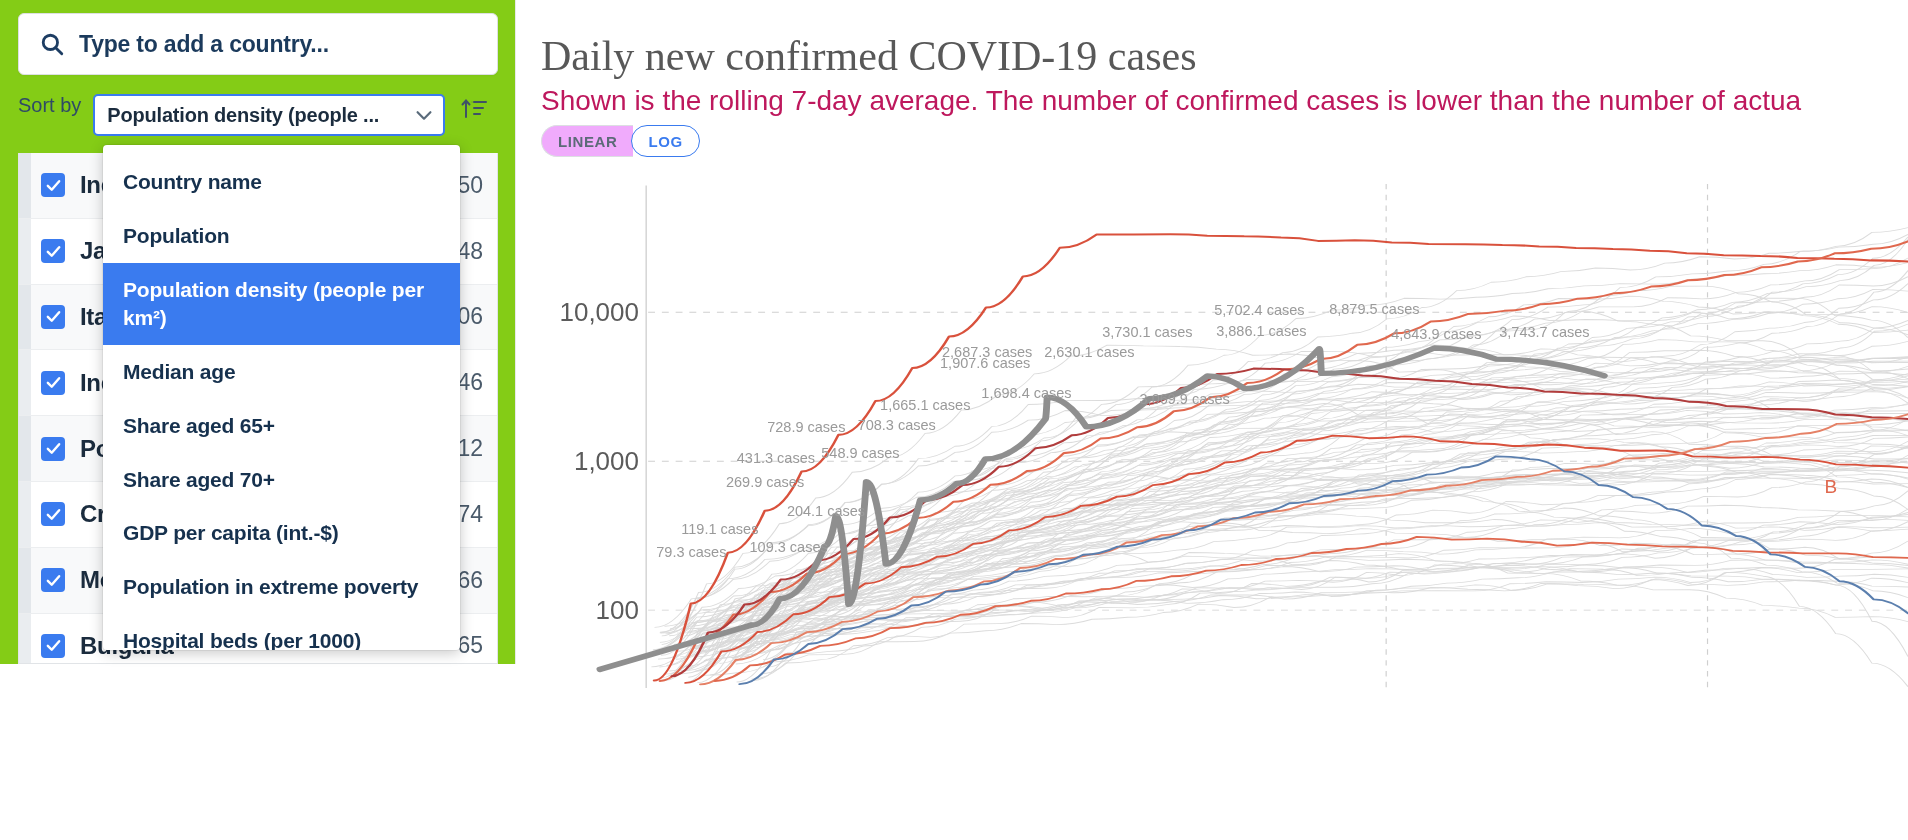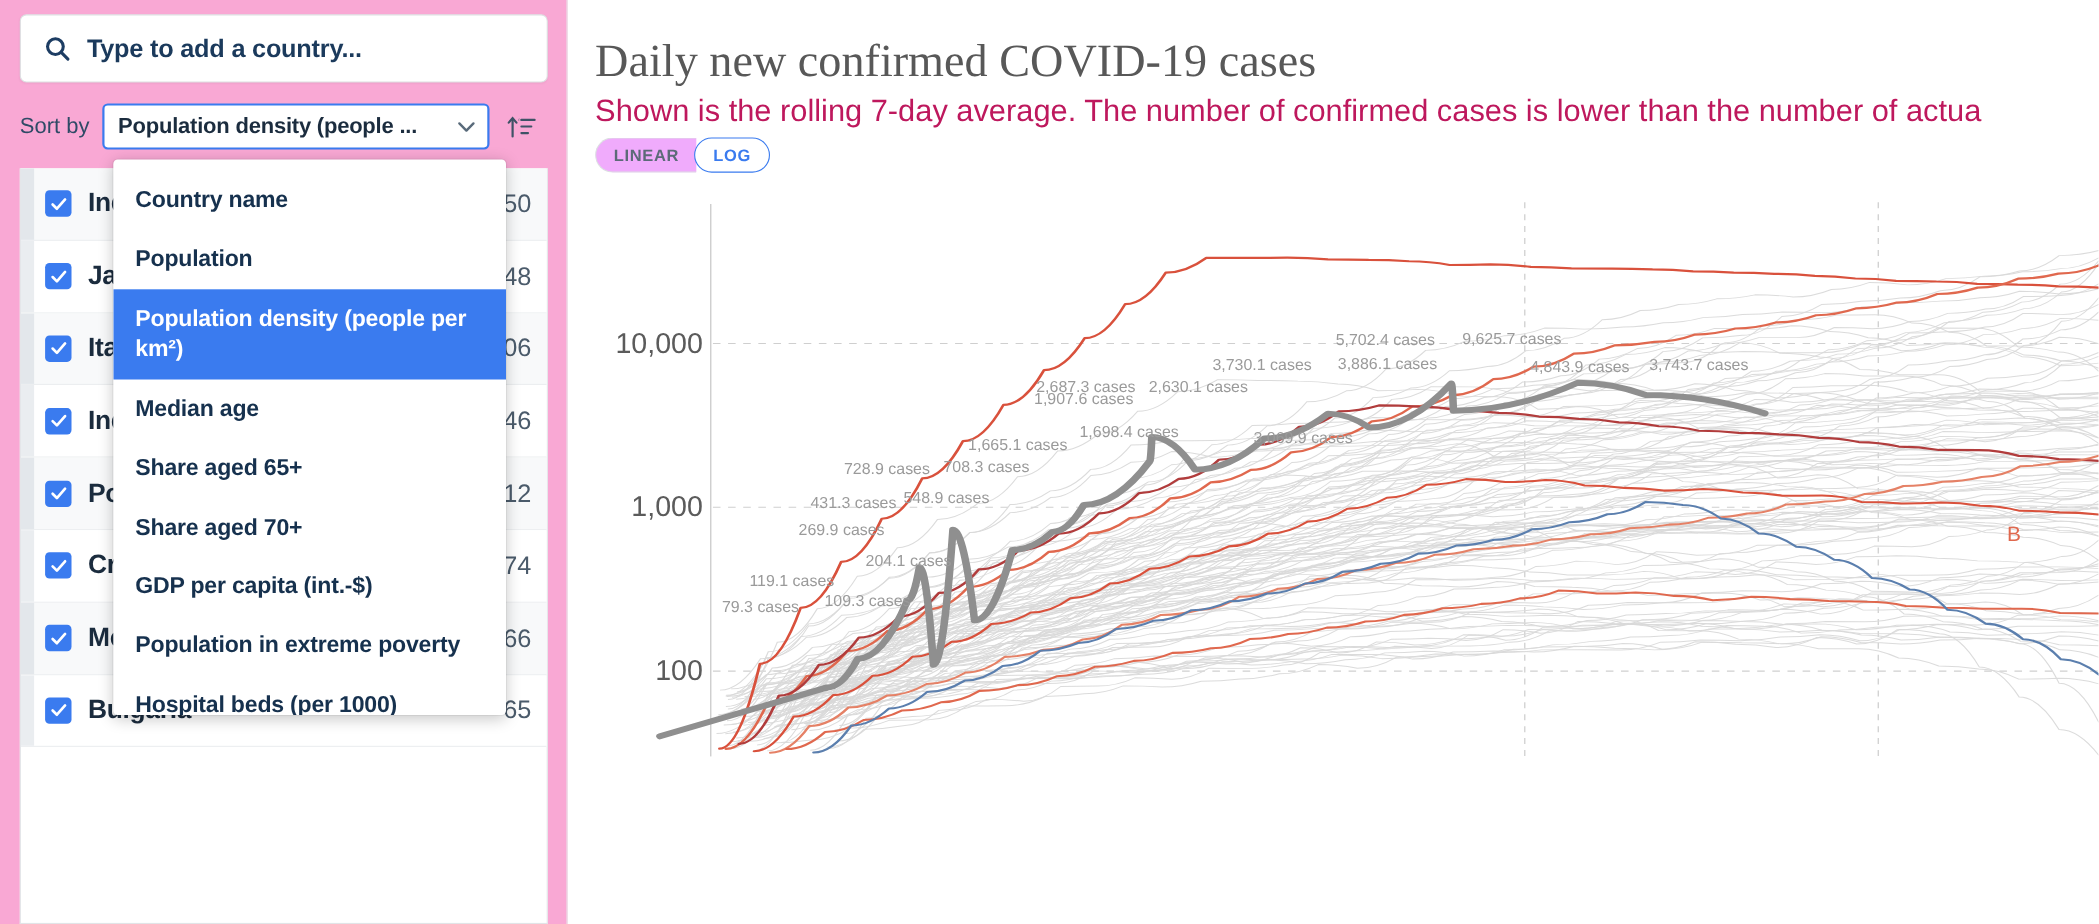--- a/index.html
+++ b/index.html
@@ -7,22 +7,22 @@
     width: 1908px; height: 840px;
     overflow: hidden;
     background: #ffffff;
     font-family: "Liberation Sans", sans-serif;
   }
   #app { position: relative; width: 1908px; height: 840px; background:#fff; }
 
   
   .sidebar {
     position: absolute; left: 0; top: 0;
-    width: 516px; height: 840px;
-    background: #f9a8d4;
+    width: 516px; height: 664px;
+    background: #84cc16;
     border-right: 1px solid #e7e9ea;
   }
   .search-box {
     position: absolute; left: 18px; top: 13px;
     width: 480px; height: 62px;
     background: #ffffff;
     border: 1px solid #dde0e2;
     border-radius: 6px;
     box-shadow: 0 1px 2px rgba(0,0,0,0.04);
     display: flex; align-items: center;
@@ -32,21 +32,21 @@
   .search-placeholder {
     margin-left: 14px;
     font-size: 23px; font-weight: 700; color: #1b3a5c;
     letter-spacing: -0.2px;
     white-space: nowrap;
   }
 
   .sortrow {
     position: absolute; left: 18px; top: 94px;
     width: 480px; height: 42px;
-    display: flex; align-items: center;
+    display: flex; align-items: flex-start;
   }
   .sortby-label {
     font-size: 20px; color: #2f4a66; font-weight: 400;
     margin-right: 12px; white-space: nowrap;
   }
   .select-control {
     position: relative;
     width: 352px; height: 42px;
     background: #fff;
     border: 2px solid #3a7bef;
@@ -472,20 +472,20 @@
         <div class="dlabel" style="left: 19.4105%; top: 49.5522%;">728.9 cases</div>
         <div class="dlabel" style="left: 28.1093%; top: 45.3731%;">1,665.1 cases</div>
         <div class="dlabel" style="left: 35.514%; top: 42.9851%;">1,698.4 cases</div>
         <div class="dlabel" style="left: 32.4946%; top: 37.3134%;">1,907.6 cases</div>
         <div class="dlabel" style="left: 32.6384%; top: 35.2239%;">2,687.3 cases</div>
         <div class="dlabel" style="left: 40.115%; top: 35.2239%;">2,630.1 cases</div>
         <div class="dlabel" style="left: 47.0884%; top: 36.8657%; margin-top: 38px;">3,069.9 cases</div>
         <div class="dlabel" style="left: 44.3566%; top: 31.194%;">3,730.1 cases</div>
         <div class="dlabel" style="left: 52.6959%; top: 31.0448%;">3,886.1 cases</div>
         <div class="dlabel" style="left: 52.5521%; top: 27.0149%;">5,702.4 cases</div>
-        <div class="dlabel" style="left: 60.9633%; top: 26.8657%;">9,625.7 cases</div>
+        <div class="dlabel" style="left: 60.9633%; top: 26.8657%;">8,879.5 cases</div>
         <div class="dlabel" style="left: 65.4925%; top: 31.6418%;">4,843.9 cases</div>
         <div class="dlabel" style="left: 73.4004%; top: 31.194%;">3,743.7 cases</div>
         <div class="endlabel" style="color: rgb(224, 104, 78); left: 93.8893%; top: 59.1045%;">B</div>
       </div>
 
   </div>
 </div>
 
 </body></html>

